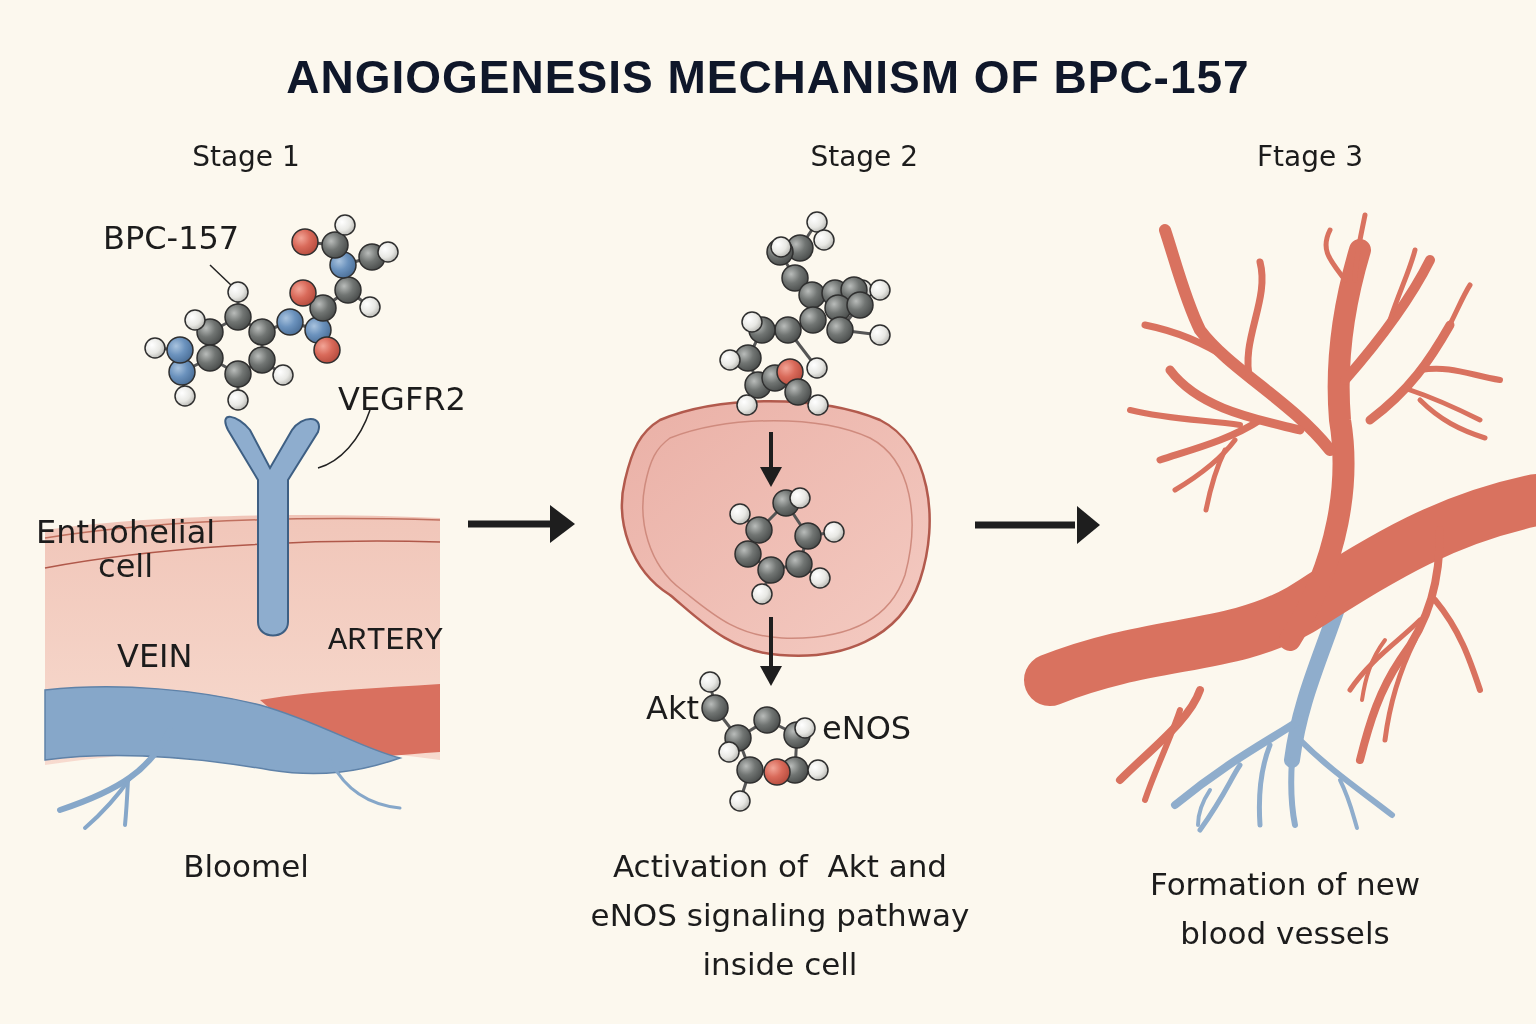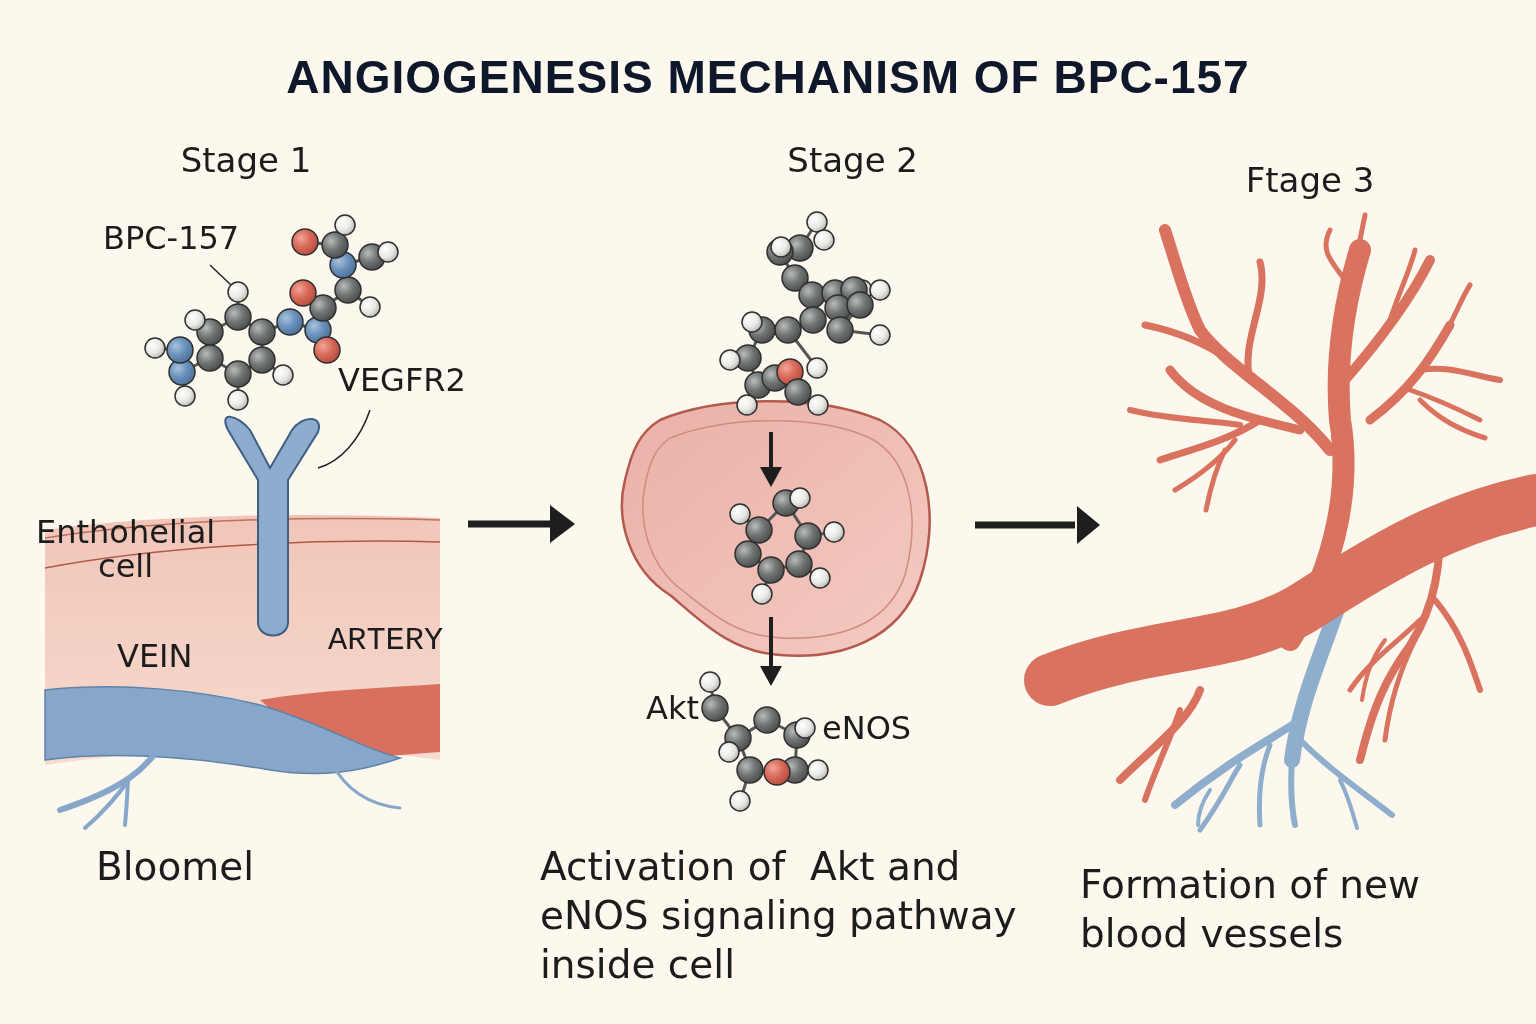--- a/index.html
+++ b/index.html
@@ -1,30 +1,30 @@
 <!DOCTYPE html>
 <html><head>
 <meta charset="utf-8">
 <style>
   html,body{margin:0;padding:0;}
   body{width:1536px;height:1024px;background:#fcf8ee;position:relative;overflow:hidden;font-family:"DejaVu Sans","Liberation Sans",sans-serif;color:#1c1c1c;}
   .title{position:absolute;left:0;width:1536px;top:38px;text-align:center;font-family:"Liberation Sans",sans-serif;font-weight:bold;font-size:46px;letter-spacing:1px;color:#0f172a;margin-top:12px;}
-  .stage{position:absolute;top:140px;font-size:34px;width:300px;text-align:center;}
+  .stage{position:absolute;top:140px;font-size:28px;width:300px;text-align:center;}
   .lbl{position:absolute;font-size:32px;white-space:nowrap;line-height:1.05;text-align:right;}
-  .caption{position:absolute;font-size:39px;text-align:left;line-height:49px;}
+  .caption{position:absolute;font-size:31px;text-align:center;line-height:49px;}
   svg.art{position:absolute;left:0;top:0;}
 </style>
 </head>
 <body>
 
 <div class="title">ANGIOGENESIS MECHANISM OF BPC-157</div>
 
 <div class="stage" style="left:96px;">Stage 1</div>
 <div class="stage" style="left:618px;text-align:right;">Stage 2</div>
-<div class="stage" style="left:1160px;margin-top:20px;">Ftage 3</div>
+<div class="stage" style="left:1160px;">Ftage 3</div>
 
 <svg class="art" width="1536" height="1024" viewBox="0 0 1536 1024">
   <defs>
     <radialGradient id="gC" cx="35%" cy="35%" r="70%">
         <stop offset="0" stop-color="#b9bcba"></stop>
         <stop offset="0.5" stop-color="#717573"></stop>
         <stop offset="1" stop-color="#4a4d4c"></stop>
       </radialGradient>
     <radialGradient id="gN" cx="35%" cy="35%" r="70%">
         <stop offset="0" stop-color="#a9c3de"></stop>
@@ -294,21 +294,21 @@
       <path d="M1440,530 C1440,580 1430,620 1400,660 C1380,690 1370,720 1360,760" stroke-width="8"></path>
       <path d="M1435,600 C1460,630 1470,660 1480,690" stroke-width="6"></path>
       <path d="M1415,640 C1400,670 1390,700 1385,740" stroke-width="5"></path>
       <path d="M1420,620 C1400,640 1370,660 1350,690" stroke-width="5"></path>
       <path d="M1385,640 C1370,660 1365,680 1362,700" stroke-width="4"></path>
     </g>
   </g>
 </svg>
 
 <div class="lbl" style="left:103px;top:222px;">BPC-157</div>
-<div class="lbl" style="left:338px;top:364px;">VEGFR2</div>
+<div class="lbl" style="left:338px;top:383px;">VEGFR2</div>
 <div class="lbl" style="left:36px;top:477px;white-space:pre;text-align:center;margin-top:39px;">Enthohelial
 cell</div>
 <div class="lbl" style="left:117px;top:600px;margin-top:40px;">VEIN</div>
 <div class="lbl" style="left:328px;top:624px;font-family:Liberation Mono, monospace;">ARTERY</div>
 
 <div class="lbl" style="left:646px;top:692px;">Akt</div>
 <div class="lbl" style="left:808px;top:712px;margin-left:14px;">eNOS</div>
 
 <div class="caption" style="left:96px;width:300px;top:842px;">Bloomel</div>
 <div class="caption" style="left:540px;width:480px;top:842px;white-space:pre;">Activation of  Akt and

